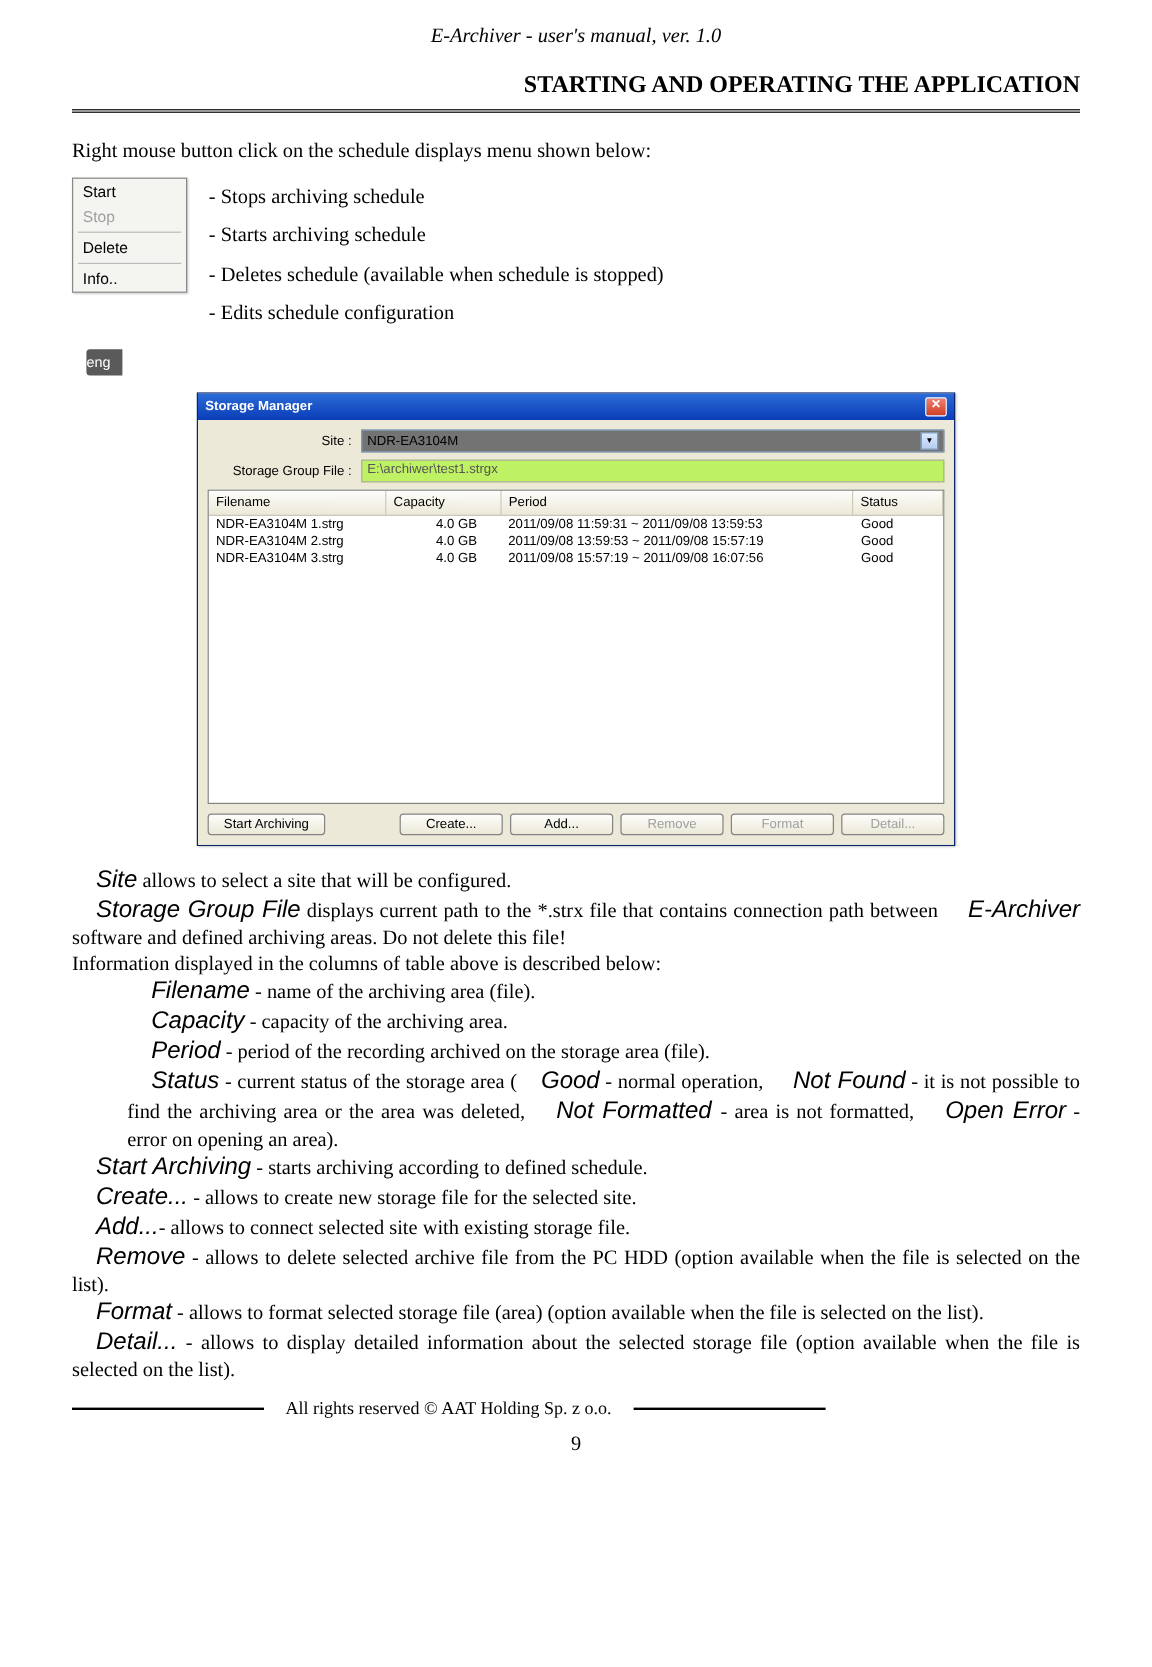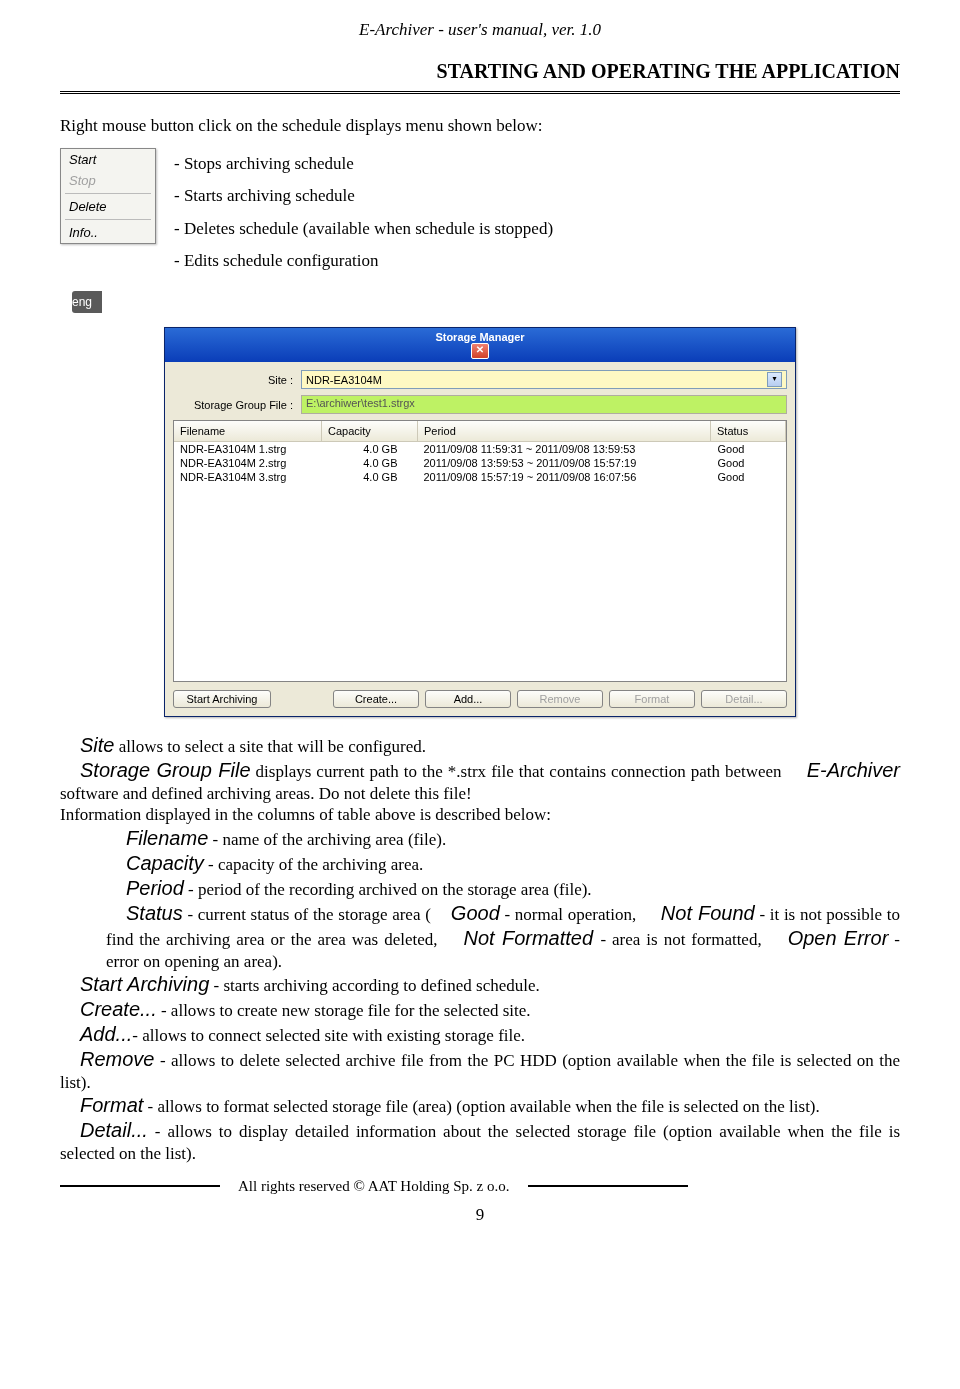--- a/index.html
+++ b/index.html
@@ -45,21 +45,20 @@
   .context-menu {
     width: 94px;
     background: #f4f4f0;
     border: 1px solid #888;
     font-family: Tahoma, Verdana, sans-serif;
     font-size: 13px;
     box-shadow: 1px 1px 2px rgba(0,0,0,0.25);
   }
   .context-menu .mi {
     padding: 3px 8px;
-    font-style: italic;
   }
   .context-menu .mi.disabled {
     color: #a0a0a0;
   }
   .context-menu .sep {
     border-top: 1px solid #bbb;
     margin: 2px 4px;
   }
   .menu-desc {
     flex: 1;
@@ -97,21 +96,20 @@
     box-shadow: 1px 1px 2px rgba(0,0,0,0.3);
   }
   .titlebar {
     background: linear-gradient(to bottom, #2a6bd6, #0a3db8);
     color: #fff;
     font-weight: bold;
     padding: 3px 6px;
     display: flex;
     justify-content: space-between;
     align-items: center;
-    flex-direction: column;
   }
   .close-btn {
     width: 16px;
     height: 14px;
     background: linear-gradient(#f08070, #d04028);
     border: 1px solid #fff;
     color: #fff;
     font-size: 10px;
     line-height: 11px;
     text-align: center;
@@ -126,21 +124,21 @@
     align-items: center;
     margin-bottom: 6px;
   }
   .form-row label {
     width: 120px;
     text-align: right;
     padding-right: 8px;
   }
   .form-row .select-field {
     flex: 1;
-    background: #fef9c3;
+    background: #737373;
     border: 1px solid #7f9db9;
     padding: 1px 4px;
     height: 15px;
     display: flex;
     justify-content: space-between;
     align-items: center;
   }
   .form-row .select-field .dd {
     width: 13px;
     height: 13px;

